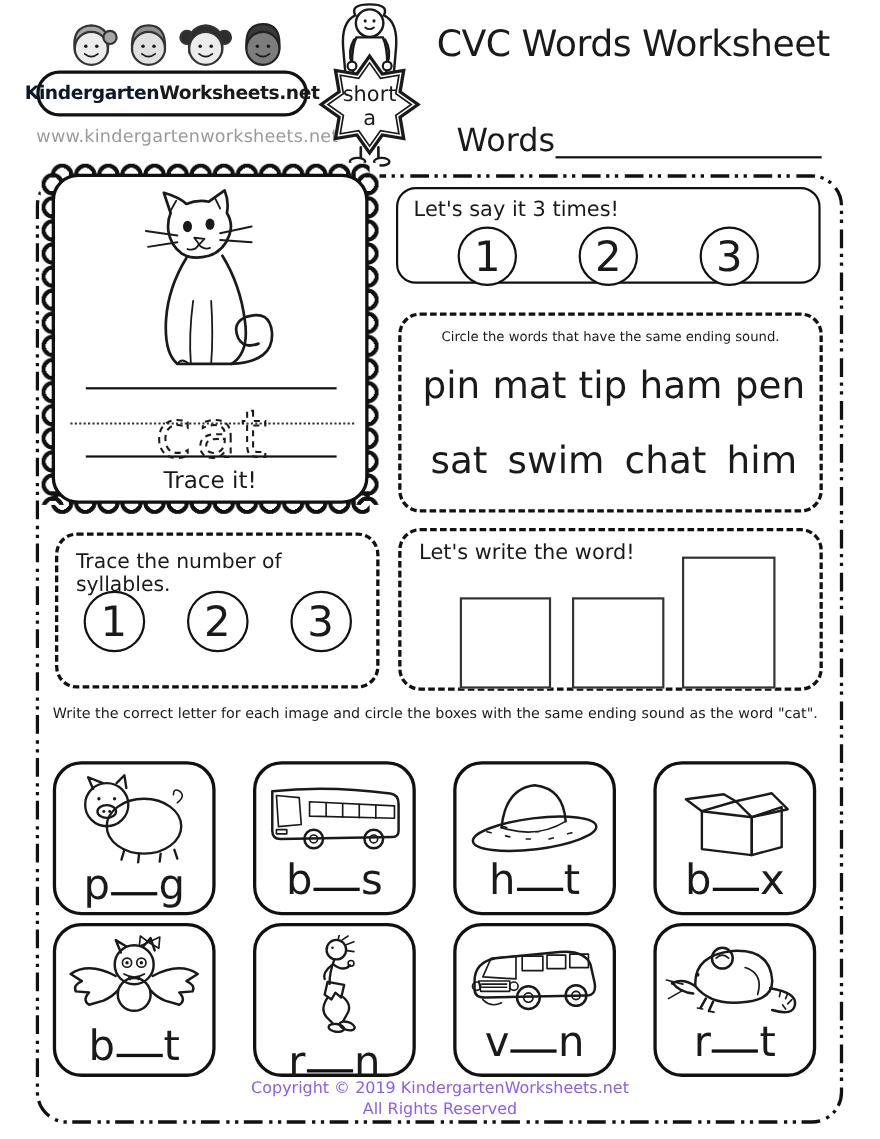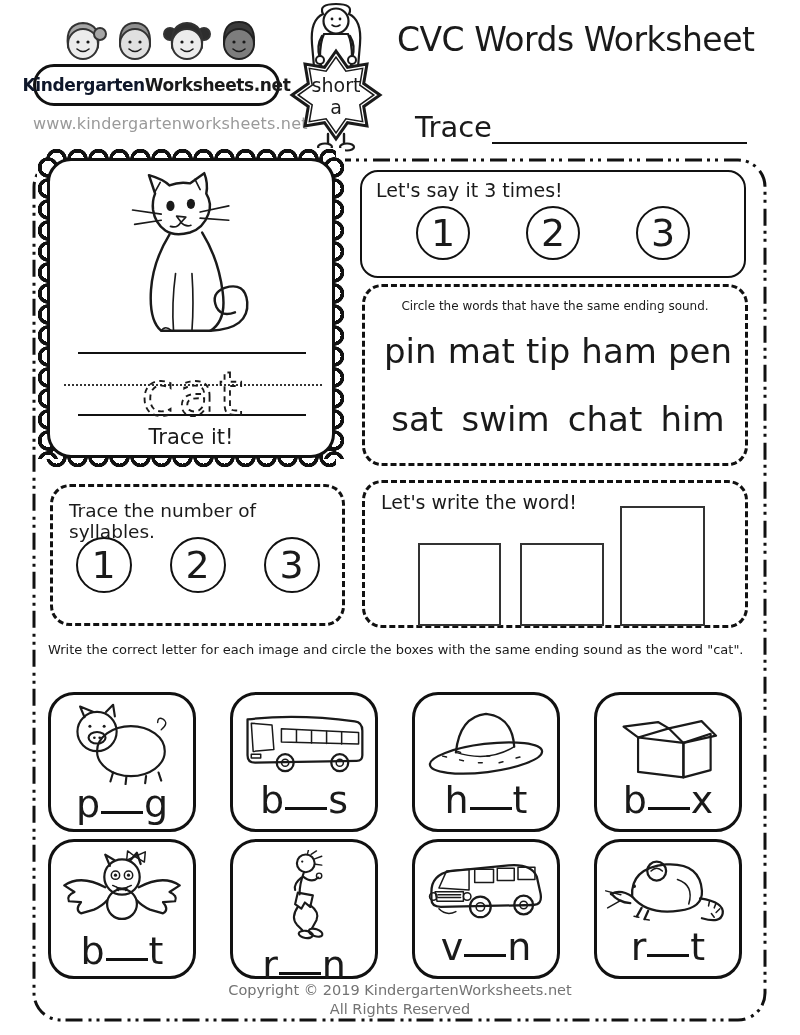--- a/index.html
+++ b/index.html
@@ -48,21 +48,21 @@
     border:3px solid #111; border-radius:24px;
   }
   .cat-art { position:absolute; left:60px; top:6px; }
   .write-line { position:absolute; left:28px; top:191px; width:228px; border-top:2.5px solid #111; }
   .guide-dotted { position:absolute; left:14px; top:223px; width:258px; border-top:2px dotted #333; }
   .guide-base { position:absolute; left:28px; top:253px; width:228px; border-top:2.5px solid #111; }
   .trace-word-svg { position:absolute; left:44px; top:178px; }
   .trace-caption { position:absolute; left:0; bottom:6px; width:100%; text-align:center; font-size:21px; }
 
   
-  .say-box { left:360px; top:170px; width:386px; height:108px;
+  .say-box { left:360px; top:170px; width:386px; height:88px;
     border:2.5px solid #111; border-radius:18px; background:#fff; z-index:1; }
   .box-title { font-size:19px; }
   .say-box .box-title { position:absolute; left:14px; top:7px; }
   .circle-row { position:absolute; left:0; width:100%; display:flex; justify-content:center; gap:56px; }
   .say-box .circle-row { top:34px; }
   .num-circle {
     width:54px; height:54px; border:2px solid #111; border-radius:50%;
     display:flex; align-items:center; justify-content:center; font-size:38px; background:#fff;
   }
 
@@ -93,21 +93,21 @@
   
   .cards { left:48px; top:692px; width:700px; z-index:1;
     display:grid; grid-template-columns:repeat(4,148px); column-gap:34px; row-gap:7px; }
   .card { width:148px; height:140px; border:3px solid #111; border-radius:26px; background:#fff;
     display:flex; flex-direction:column; align-items:center; }
   .card-art { flex:1; display:flex; align-items:center; justify-content:center; width:100%; padding-top:8px; }
   .card-label { display:flex; align-items:baseline; font-size:38px; line-height:1; margin-bottom:10px; }
   .letter-blank { width:42px; border-bottom:3px solid #111; align-self:flex-end; margin:0 1px 9px 1px; }
 
   
-  .footer { left:0; top:981px; width:800px; text-align:center; font-size:14.5px; color:#737373; line-height:1.3; z-index:1; }
+  .footer { left:0; top:981px; width:800px; text-align:center; font-size:14.5px; color:#8b5cf6; line-height:1.3; z-index:1; }
 
   .ink { stroke:#1a1a1a; fill:none; stroke-width:2.4; stroke-linecap:round; stroke-linejoin:round; }
   .ink-thin { stroke:#1a1a1a; fill:none; stroke-width:1.6; stroke-linecap:round; stroke-linejoin:round; }
   .fill-ink { fill:#1a1a1a; stroke:none; }
 </style>
 </head>
 <body>
 
 <div class="abs logo">
   <svg class="logo-kids" width="208" height="54" viewBox="0 0 208 54">
@@ -168,21 +168,21 @@
     <text x="54" y="112" text-anchor="middle" font-size="19" fill="#1a1a1a">a</text>
   </g>
 
   <circle cx="38" cy="58" r="4" fill="#fff" stroke="#1a1a1a" stroke-width="2"></circle>
   <circle cx="70" cy="58" r="4" fill="#fff" stroke="#1a1a1a" stroke-width="2"></circle>
 </svg>
 
 <div class="abs page-title">CVC Words Worksheet</div>
 
 <div class="abs name-row">
-  <span>Trace</span>
+  <span>Words</span>
   <span class="name-line"></span>
 </div>
 
 <svg class="abs page-border" width="736" height="866">
   <rect x="2" y="2" width="731" height="860" rx="27" fill="none" stroke="#111" stroke-width="3" stroke-dasharray="17 5 3 5 3 6"></rect>
 </svg>
 
 <div class="abs trace-box">
   <div class="sc sc-h sc-top"></div>
   <div class="sc sc-h sc-bottom"></div>

